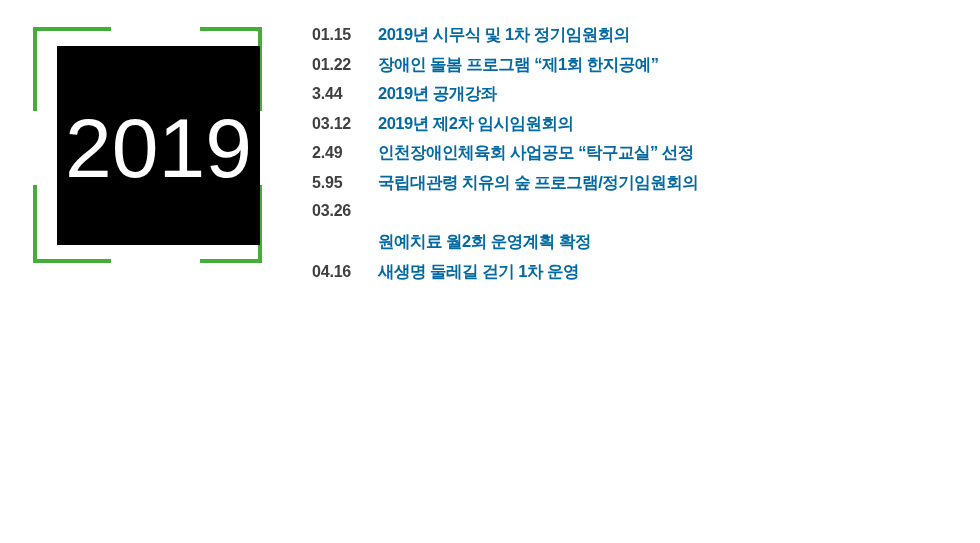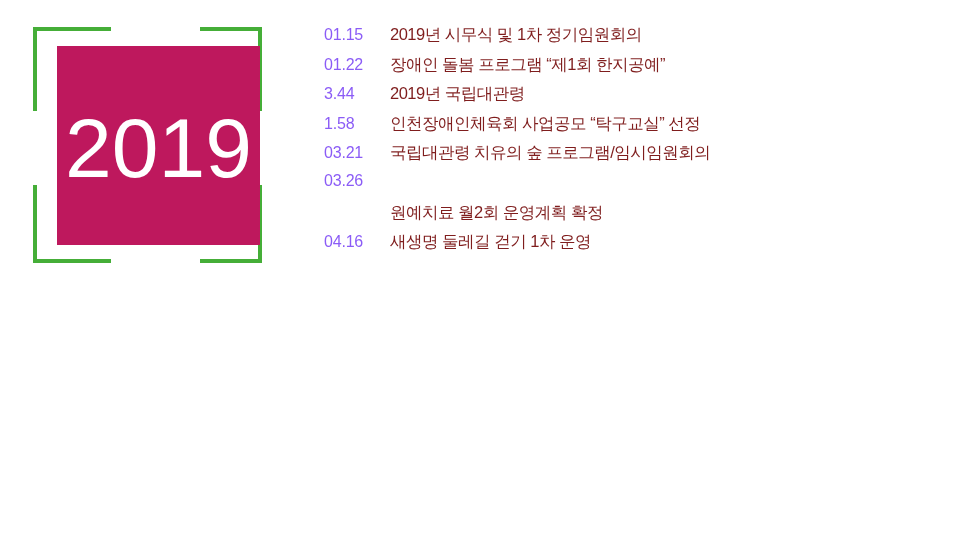--- a/index.html
+++ b/index.html
@@ -46,21 +46,21 @@
   
   .fl-right-bot  { left: 230px; top: 163px;  width: 4px;   height: 78px; }
 
   
   #year-square {
     position: absolute;
     left: 29px;
     top: 24px;
     width: 203px;
     height: 199px;
-    background: #be185d;
+    background: #000000;
     display: flex;
     align-items: center;
     justify-content: center;
   }
   #year-label {
     color: #ffffff;
     font-size: 84px;
     font-weight: 300;
     letter-spacing: 0px;
     line-height: 1;
@@ -78,31 +78,30 @@
     width: 620px;
   }
   .event-row {
     display: flex;
     align-items: baseline;
     height: 29.6px;
   }
   .event-date {
     width: 66px;
     flex: 0 0 66px;
-    color: #8b5cf6;
+    color: #404040;
     font-size: 16px;
-    font-weight: 400;
+    font-weight: 700;
     letter-spacing: -0.2px;
     white-space: nowrap;
-    margin-left: 12px;
   }
   .event-title {
-    color: #7f1d1d;
+    color: #0369a1;
     font-size: 16.5px;
-    font-weight: 400;
+    font-weight: 700;
     letter-spacing: -0.5px;
     white-space: nowrap;
   }
 </style>
 </head>
 <body>
 
 <div id="year-badge">
   <div class="frame-line fl-top-left"></div>
   <div class="frame-line fl-top-right"></div>
@@ -122,29 +121,33 @@
     <div class="event-row">
       <span class="event-date">01.15</span>
       <span class="event-title">2019년 시무식 및 1차 정기임원회의</span>
     </div>
     <div class="event-row">
       <span class="event-date">01.22</span>
       <span class="event-title">장애인 돌봄 프로그램 “제1회 한지공예”</span>
     </div>
     <div class="event-row">
       <span class="event-date">3.44</span>
-      <span class="event-title">2019년 국립대관령</span>
+      <span class="event-title">2019년 공개강좌</span>
     </div>
     <div class="event-row">
-      <span class="event-date">1.58</span>
+      <span class="event-date">03.12</span>
+      <span class="event-title">2019년 제2차 임시임원회의</span>
+    </div>
+    <div class="event-row">
+      <span class="event-date">2.49</span>
       <span class="event-title">인천장애인체육회 사업공모 “탁구교실” 선정</span>
     </div>
     <div class="event-row">
-      <span class="event-date">03.21</span>
-      <span class="event-title">국립대관령 치유의 숲 프로그램/임시임원회의</span>
+      <span class="event-date">5.95</span>
+      <span class="event-title">국립대관령 치유의 숲 프로그램/정기임원회의</span>
     </div>
     <div class="event-row">
       <span class="event-date">03.26</span>
     </div>
     <div class="event-row">
       <span class="event-date"></span>
       <span class="event-title">원예치료 월2회 운영계획 확정</span>
     </div>
     <div class="event-row">
       <span class="event-date">04.16</span>

